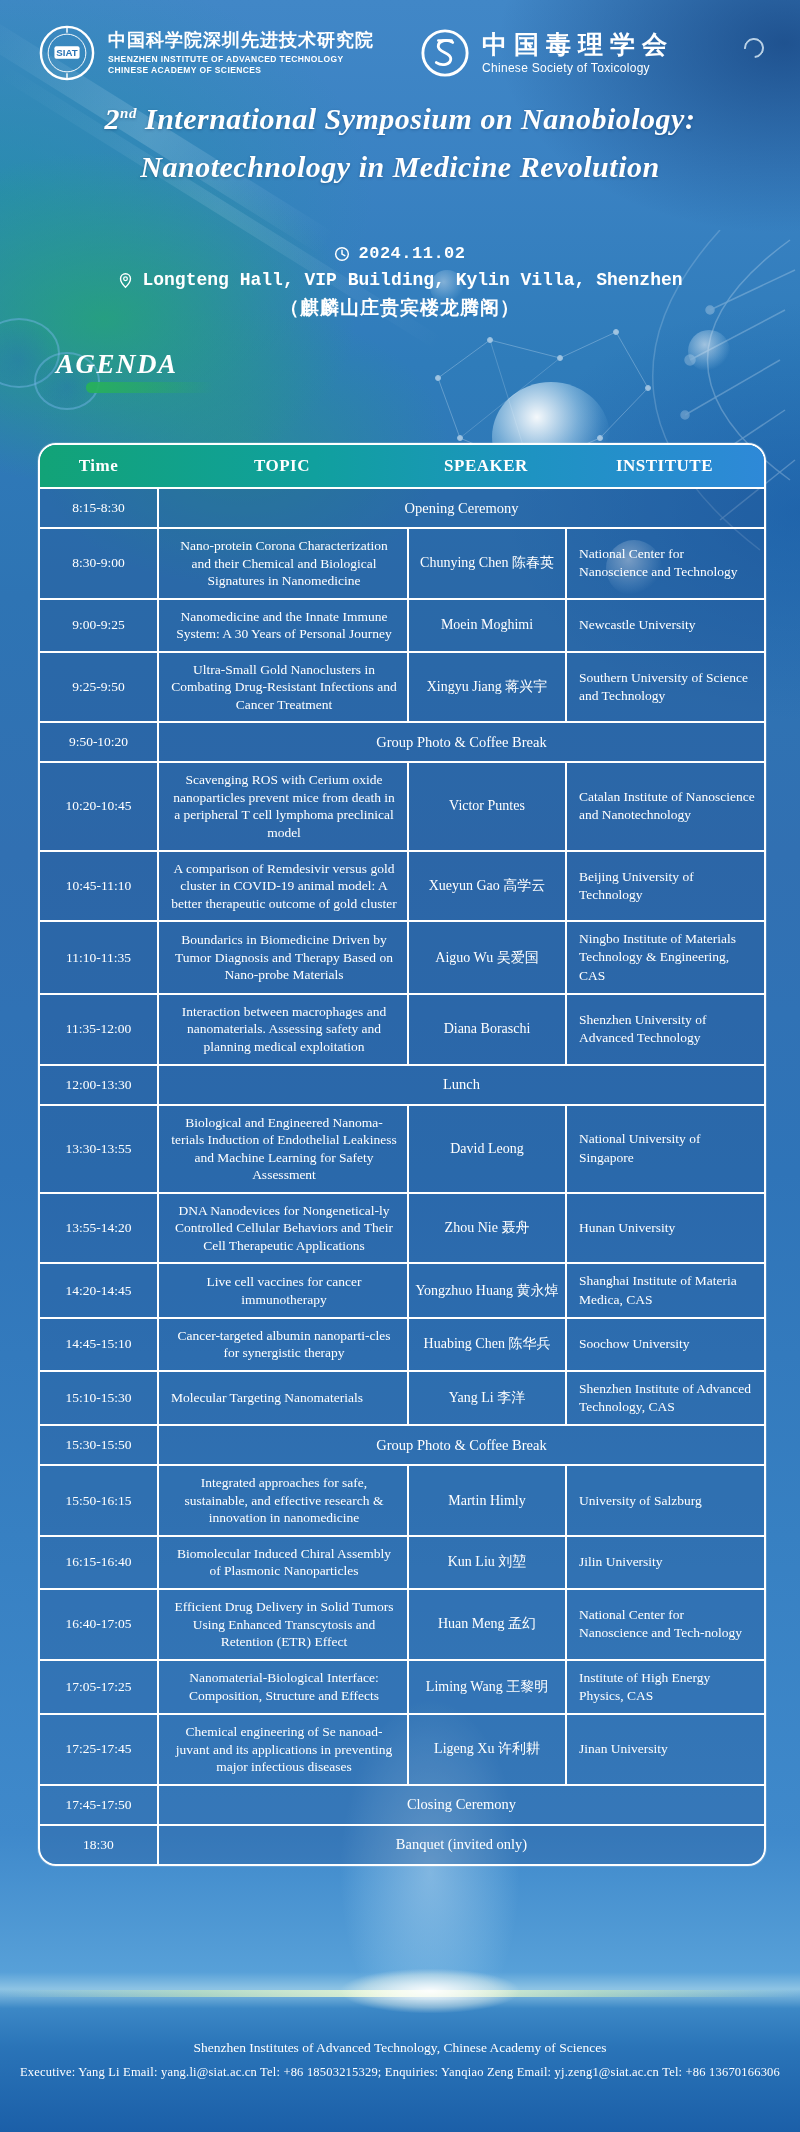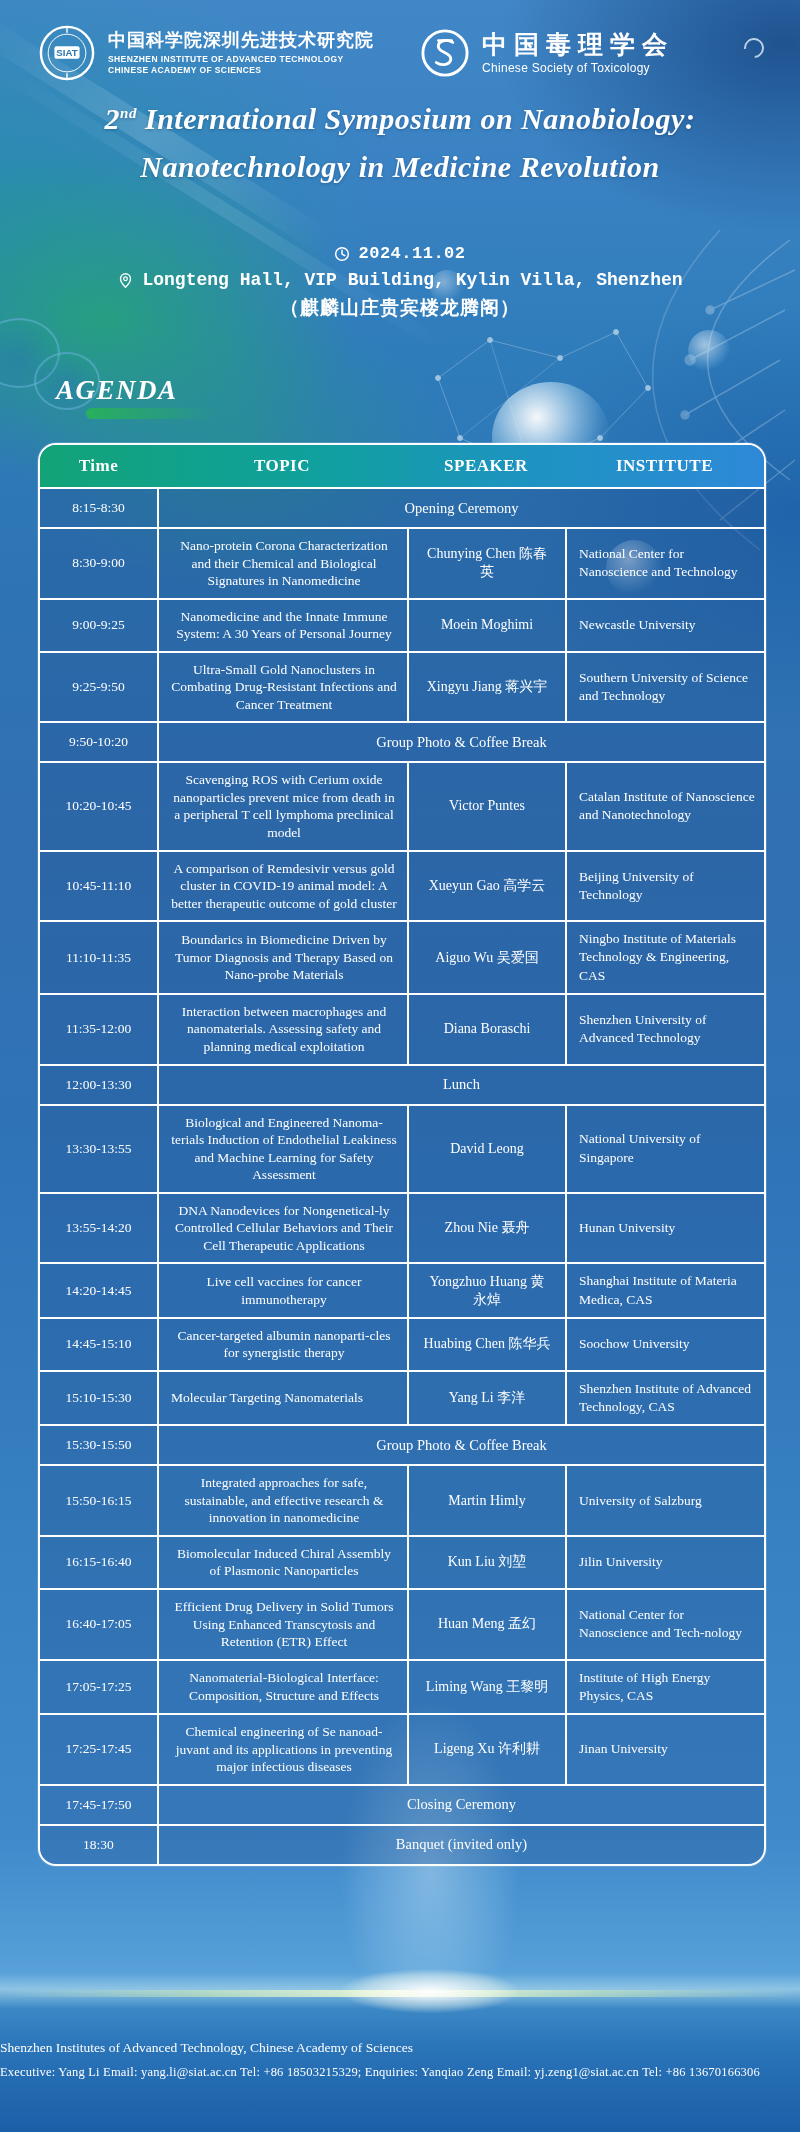--- a/index.html
+++ b/index.html
@@ -40,41 +40,41 @@
   
   .title{left:0;width:800px;text-align:center;font-style:italic;font-weight:bold;
          font-size:30px;letter-spacing:.5px;text-shadow:0 1px 3px rgba(10,40,80,.35);}
   .title sup{font-size:15px;}
   .event{left:0;width:800px;text-align:center;font-weight:bold;}
   .event .row{display:flex;justify-content:center;align-items:center;gap:8px;}
   .date-row{font-size:17px;letter-spacing:.5px;}
   .venue-row{font-size:18px;margin-top:7px;}
   .venue-cn{font-size:19px;margin-top:5px;letter-spacing:1px;}
   
-  .agenda-heading{left:56px;top:375px;font-style:italic;font-weight:bold;font-size:27px;letter-spacing:1.5px;}
+  .agenda-heading{left:56px;top:349px;font-style:italic;font-weight:bold;font-size:27px;letter-spacing:1.5px;}
   .agenda-heading .pill{position:absolute;left:-22px;top:8px;width:112px;height:22px;background:rgba(140,205,235,.40);border-radius:12px;transform:skewX(-18deg);z-index:-1;}
   .agenda-heading .green{position:absolute;left:30px;bottom:-13px;width:150px;height:11px;border-radius:6px;background:linear-gradient(90deg,#27b05c,rgba(39,176,92,0) 85%);}
   
   .agenda-table{left:38px;top:443px;width:724px;border:2px solid #fff;border-radius:18px;overflow:hidden;
     box-shadow:0 0 0 1px rgba(255,255,255,.15);}
   .thead{display:grid;grid-template-columns:117px 250px 158px 1fr;height:42px;align-items:center;
     background:linear-gradient(90deg,#12a377 0%,#10a09e 38%,#1e93c2 68%,#2e89d8 100%);
     font-weight:bold;font-size:17px;letter-spacing:.5px;text-align:center;}
   .trow{display:grid;grid-template-columns:117px 250px 158px 1fr;border-top:2px solid #fff;background:rgba(32,78,142,.30);}
   .trow.break{grid-template-columns:117px 1fr;}
   .cell{display:flex;align-items:center;}
   .cell.c-time{justify-content:center;text-align:center;font-size:13.5px;padding:6px 14px;}
   .cell.c-topic{border-left:2px solid #fff;font-size:13.5px;line-height:1.3;padding:8px 10px 8px 12px;text-align:center;}
-  .cell.c-speaker{border-left:2px solid #fff;justify-content:center;text-align:center;font-size:14px;padding:6px 14px;}
+  .cell.c-speaker{border-left:2px solid #fff;justify-content:center;text-align:center;font-size:14px;padding:6px 0;}
   .cell.c-inst{border-left:2px solid #fff;font-size:13.5px;line-height:1.35;padding:8px 8px 8px 12px;}
   .cell.c-span{border-left:2px solid #fff;justify-content:center;text-align:center;font-size:14.5px;padding:0;}
   .trow{min-height:46px;}
   .trow.break{min-height:38px;}
   
-  .footer{left:0;width:800px;}
+  .footer{left:0;width:800px;text-align:center;}
   .footer .l1{font-size:13.5px;}
   .footer .l2{font-size:12.5px;margin-top:9px;letter-spacing:.2px;}
 </style>
 </head>
 <body>
 
 <div class="poster">
 
   <div class="streak abs" style="left:-60px;top:120px;width:420px;height:26px;"></div>
   <div class="streak abs" style="left:-40px;top:200px;width:520px;height:14px;opacity:.12;"></div>

